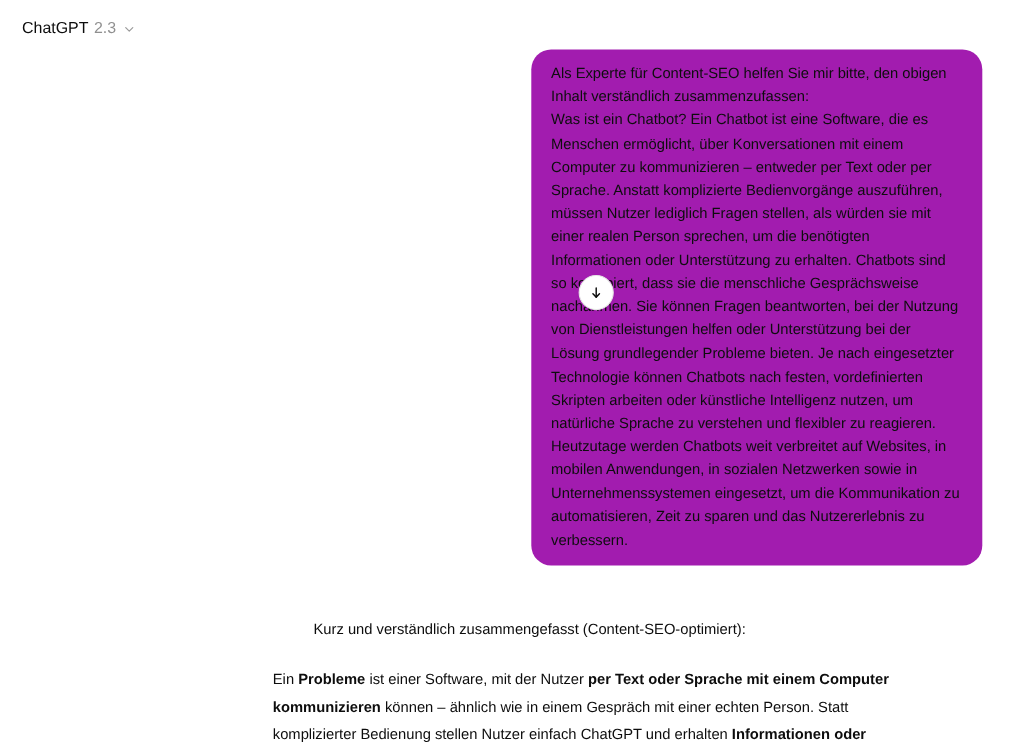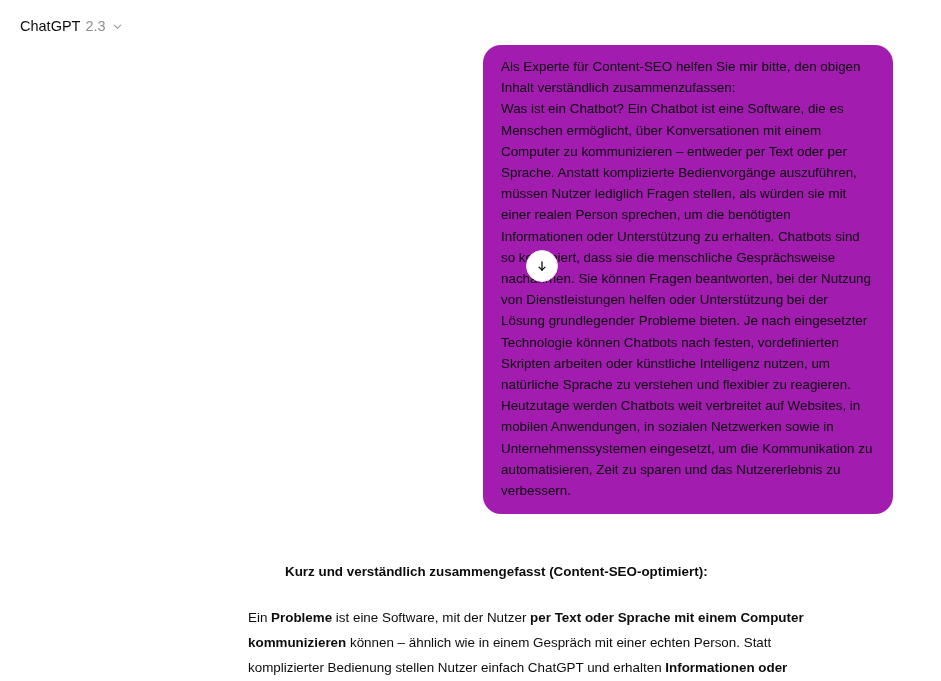--- a/index.html
+++ b/index.html
@@ -81,21 +81,21 @@
 
   
   .assistant {
     padding-top: 48px;
     font-size: 13.4px;
     line-height: 24.5px;
     color: #0d0d0d;
   }
   .assistant h3 {
     font-size: 13.4px;
-    font-weight: 700;
+    font-weight: 400;
     line-height: 20px;
     margin: 0 0 24px 0;
     padding-left: 37px;
   }
   .assistant p {
     margin: 0;
     font-size: 13.4px;
     line-height: 24.8px;
   }
   .assistant strong { font-weight: 700; }
@@ -137,21 +137,21 @@
 <div class="conversation">
   <div class="thread">
 
     <div class="user-row">
       <div class="user-bubble">Als Experte für Content-SEO helfen Sie mir bitte, den obigen Inhalt verständlich zusammenzufassen:
 Was ist ein Chatbot? Ein Chatbot ist eine Software, die es Menschen ermöglicht, über Konversationen mit einem Computer zu kommunizieren – entweder per Text oder per Sprache. Anstatt komplizierte Bedienvorgänge auszuführen, müssen Nutzer lediglich Fragen stellen, als würden sie mit einer realen Person sprechen, um die benötigten Informationen oder Unterstützung zu erhalten. Chatbots sind so konzipiert, dass sie die menschliche Gesprächsweise nachahmen. Sie können Fragen beantworten, bei der Nutzung von Dienstleistungen helfen oder Unterstützung bei der Lösung grundlegender Probleme bieten. Je nach eingesetzter Technologie können Chatbots nach festen, vordefinierten Skripten arbeiten oder künstliche Intelligenz nutzen, um natürliche Sprache zu verstehen und flexibler zu reagieren. Heutzutage werden Chatbots weit verbreitet auf Websites, in mobilen Anwendungen, in sozialen Netzwerken sowie in Unternehmenssystemen eingesetzt, um die Kommunikation zu automatisieren, Zeit zu sparen und das Nutzererlebnis zu verbessern.</div>
     </div>
 
     <div class="assistant">
       <h3>Kurz und verständlich zusammengefasst (Content-SEO-optimiert):</h3>
-      <p id="assistant-paragraph"><span>Ein </span><strong>Probleme</strong><span> ist eine Software, mit der Nutzer </span><strong>per Text oder Sprache mit einem Computer kommunizieren</strong><span> können – ähnlich wie in einem Gespräch mit einer echten Person. Statt komplizierter Bedienung stellen Nutzer einfach ChatGPT und erhalten </span><strong>Informationen oder Unterstützung</strong></p>
+      <p id="assistant-paragraph"><span>Ein </span><strong>Probleme</strong><span> ist einer Software, mit der Nutzer </span><strong>per Text oder Sprache mit einem Computer kommunizieren</strong><span> können – ähnlich wie in einem Gespräch mit einer echten Person. Statt komplizierter Bedienung stellen Nutzer einfach ChatGPT und erhalten </span><strong>Informationen oder Unterstützung</strong></p>
 
     </div>
 
     <div class="scroll-down">
       <span>
         <svg width="14" height="14" viewBox="0 0 16 16" fill="none" stroke="currentColor" stroke-width="1.5" stroke-linecap="round" stroke-linejoin="round">
           <path d="M8 3.3v9.4"></path>
           <path d="M4.6 9.3 8 12.7l3.4-3.4"></path>
         </svg>
       </span>

